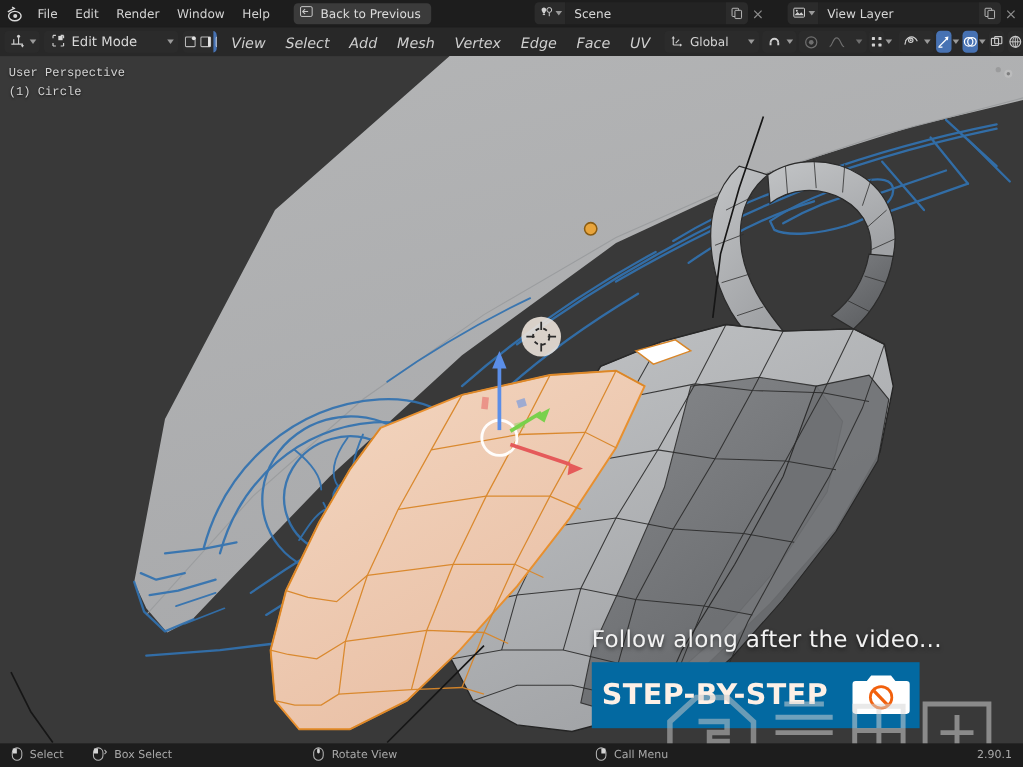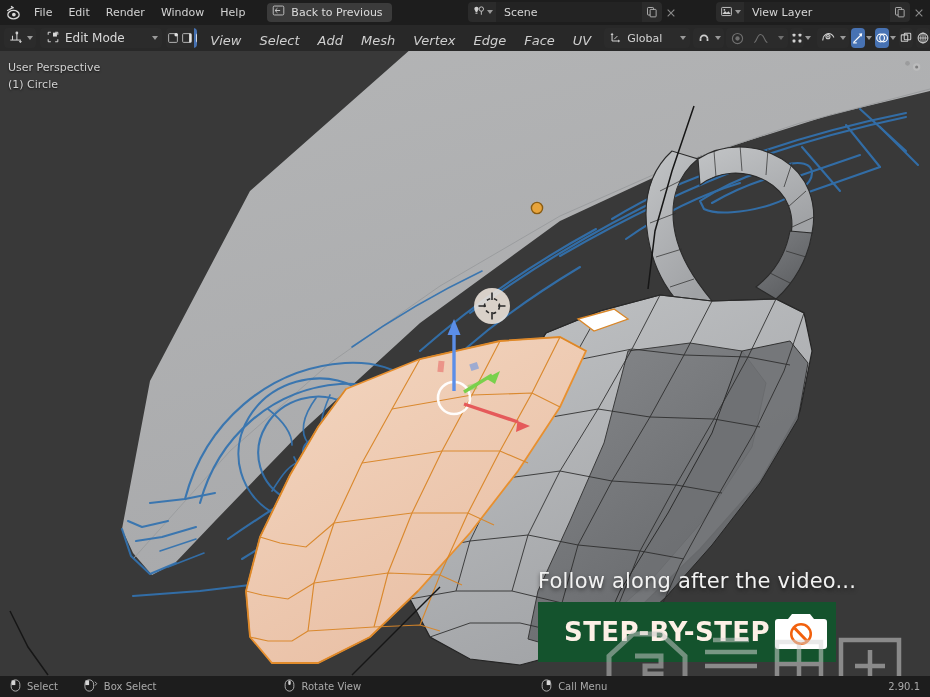--- a/index.html
+++ b/index.html
@@ -22,21 +22,21 @@
     color: #d3d3d3; font-size: 11px; border-radius: 3px; white-space: nowrap;
   }
   .btn-back {
     display:flex; align-items:center; gap:6px;
     height: 19px; padding: 0 9px 0 5px; margin-left: 14px;
     background: #3b3b3b; border-radius: 4px;
     color: #dcdcdc; font-size: 11px; white-space: nowrap;
   }
   .topbar-right {
     position:absolute; right: 2px; top: 2px; height: 20px;
-    display:flex; align-items:center; gap: 20px;
+    display:flex; align-items:center; gap: 2px;
   }
   .id-block { display:flex; align-items:center; height:20px; }
   .id-icon-btn {
     display:flex; align-items:center; gap:2px;
     height:20px; padding:0 3px 0 4px; background:#2b2b2b;
     border-radius: 4px 0 0 4px;
   }
   .id-field {
     height:20px; min-width: 146px; background:#232323;
     display:flex; align-items:center; padding:0 8px;
@@ -74,42 +74,42 @@
   }
   .iconbox { width:22px;height:20px;display:flex;align-items:center;justify-content:center;background:#2b2b2b;border-radius:4px;}
   .iconbox.on { background:#4772b3; }
   .iconbox.flat { background:transparent; }
 
   
   .viewport {
     position:absolute; left:0; top:51px; width:930px; height:625px;
     background:#393939; overflow:hidden;
   }
-  .vp-text { position:absolute; left:8px; color:#d2d2d2; font-size:11px; text-shadow:0 1px 2px rgba(0,0,0,.7); }
+  .vp-text { position:absolute; left:8px; color:#d2d2d2; font-size:11px; text-shadow:0 1px 2px rgba(0,0,0,.7);font-family:Liberation Mono, monospace; }
   .vp-text.l1 { top:10px; }
   .vp-text.l2 { top:27px; }
 
   
   .statusbar {
     position:absolute; left:0; bottom:0; width:930px; height:21px;
     background:#1d1d1d; display:flex; align-items:center;
   }
   .st-item { display:flex; align-items:center; gap:6px; color:#a9a9a9; font-size:10px; }
   .st-version { position:absolute; right:10px; color:#a9a9a9; font-size:10px; }
 
   
   .banner-wrap { position:absolute; left:538px; top:518px; width:320px; }
   .banner-title {
     color:#f2f2f2; font-size:21px; font-family:"DejaVu Sans", sans-serif;
     letter-spacing:.2px; text-shadow:0 2px 4px rgba(0,0,0,.55);
     white-space:nowrap;
   }
   .banner-box {
-    margin-top:9px; width:298px; height:60px; background:#14532d;
-    display:flex; align-items:center; padding-left:26px; position:relative;
+    margin-top:9px; width:298px; height:60px; background:#0369a1;
+    display:flex; align-items:center; padding-left:9px; position:relative;
   }
   .banner-box .bb-text {
     color:#fdf0e6; font-size:26px; font-weight:bold; letter-spacing:.4px;
     font-family:"DejaVu Sans", sans-serif; white-space:nowrap;
   }
   .wm { position:absolute; left:605px; top:575px; width:310px; height:80px; opacity:.52; pointer-events:none; }
 </style>
 </head>
 <body>
 

